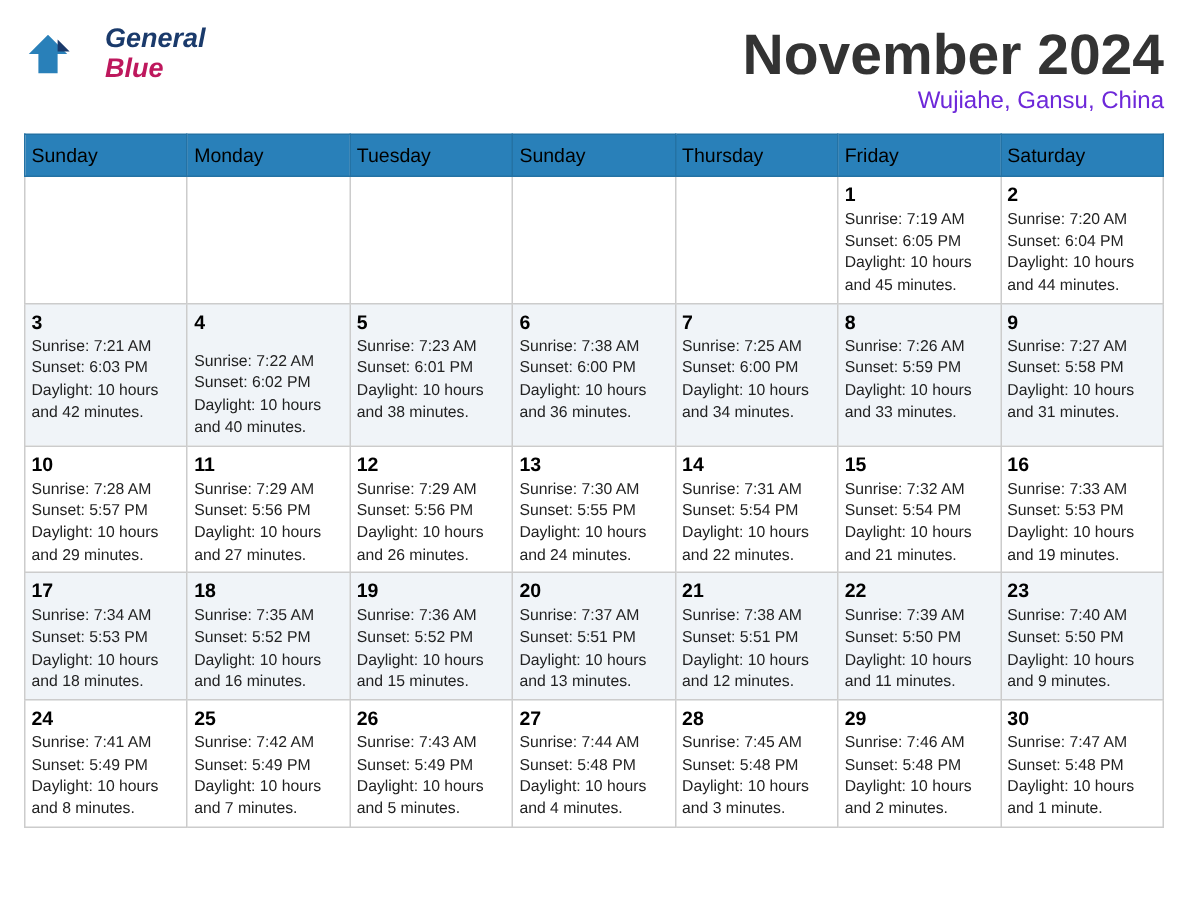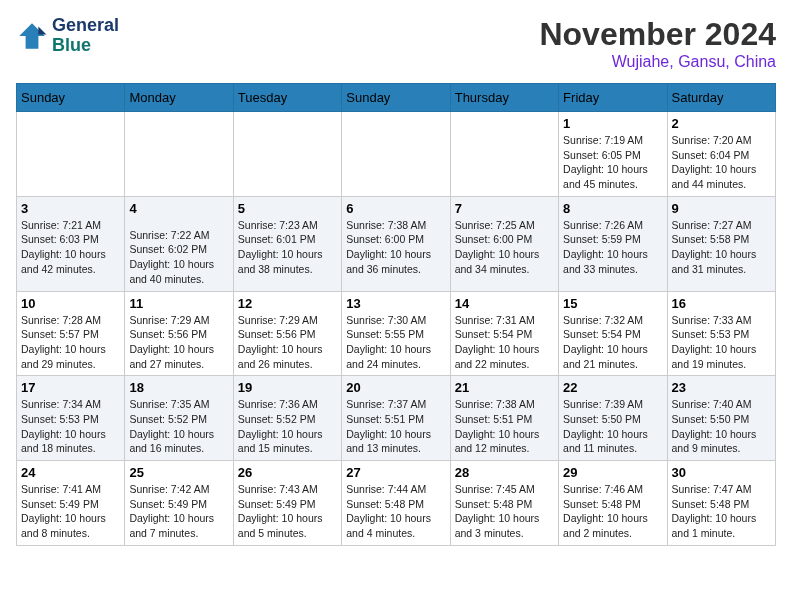--- a/index.html
+++ b/index.html
@@ -12,40 +12,41 @@
     }
     .header {
       display: flex;
       justify-content: space-between;
       align-items: flex-start;
       margin-bottom: 12px;
     }
     .logo {
       display: flex;
       align-items: center;
-      gap: 4px;
+      gap: 22px;
+      font-style: italic;
     }
     .logo-text {
       font-size: 18px;
       font-weight: bold;
       color: #1a3a6b;
       line-height: 1.1;
     }
     .logo-text span {
-      color: #0f766e;
+      color: #be185d;
     }
     .logo-icon {
       width: 32px;
       height: 32px;
     }
     .title-block {
       text-align: right;
     }
     .month-title {
-      font-size: 32px;
+      font-size: 38px;
       font-weight: bold;
       color: #333;
     }
     .location {
       font-size: 16px;
       color: #6d28d9;
     }
     .calendar {
       width: 100%;
       border-collapse: collapse;

